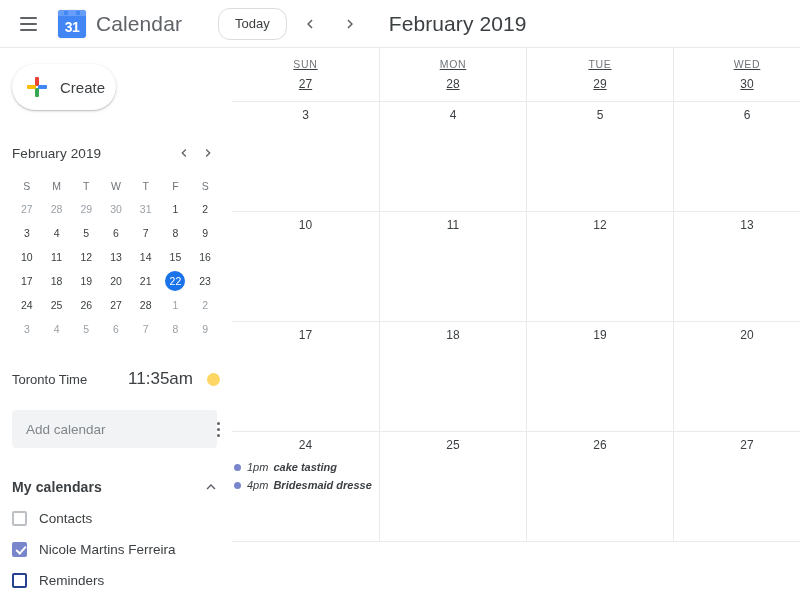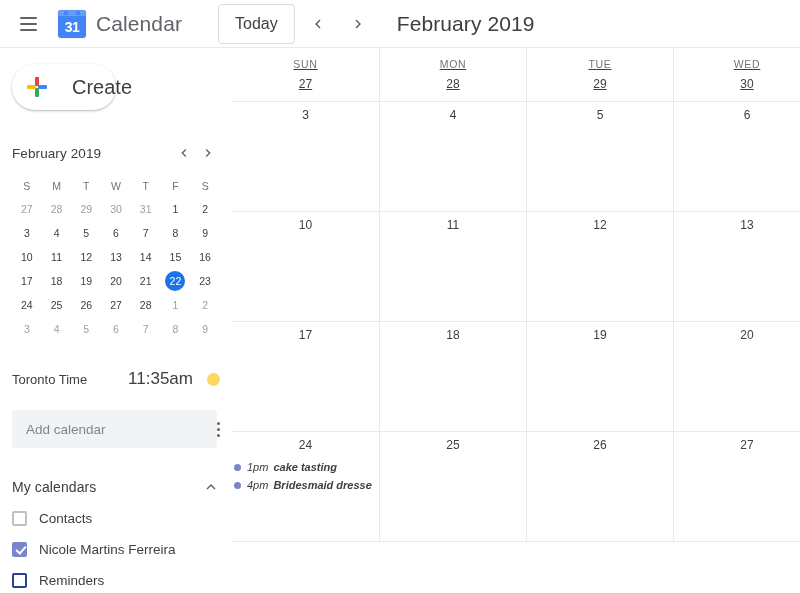--- a/index.html
+++ b/index.html
@@ -56,24 +56,24 @@
     font-size: 14px; font-weight: 700; color: #fff;
     line-height: 1; padding-bottom: 4px; letter-spacing: -0.5px;
   }
   .app-title {
     font-size: 21px; color: #5f6368;
     margin-left: 10px; font-weight: 400; letter-spacing: 0.1px;
   }
 
   .today-btn {
     margin-left: 36px;
-    height: 40px; padding: 0 16px;
-    border: 1px solid #dadce0; border-radius: 4px;
+    height: 32px; padding: 0 16px;
+    border: 1px solid #dadce0; border-radius: 12px;
     background: #fff; color: #3c4043;
-    font-size: 16px; font-family: inherit;
+    font-size: 13px; font-family: inherit;
     cursor: pointer;
     display: flex; align-items: center;
   }
   .navbtn {
     width: 34px; height: 34px; margin-left: 6px;
     border: none; background: transparent; cursor: pointer;
     display: flex; align-items: center; justify-content: center;
     border-radius: 50%; color: #5f6368;
   }
   .navbtn:first-of-type { margin-left: 22px; }
@@ -103,21 +103,21 @@
     box-shadow: 0 1px 3px rgba(60,64,67,0.25), 0 1px 1px rgba(60,64,67,0.15);
     display: flex; align-items: center;
     padding-left: 14px; cursor: pointer;
   }
   .gplus { position: relative; width: 22px; height: 22px; flex: 0 0 22px; }
   .gplus i { position: absolute; display: block; border-radius: 1px; }
   .gplus .pv-t { left: 9px; top: 1px;  width: 4px; height: 9px;  background: #ea4335; }
   .gplus .pv-b { left: 9px; top: 12px; width: 4px; height: 9px;  background: #34a853; }
   .gplus .ph-l { top: 9px;  left: 1px; width: 9px; height: 4px;  background: #fbbc04; }
   .gplus .ph-r { top: 9px;  left: 12px;width: 9px; height: 4px;  background: #4285f4; }
-  .create-label { font-size: 20px; color: #3c4043; margin-left: 24px; }
+  .create-label { font-size: 15px; color: #3c4043; margin-left: 12px; }
 
   
   .mini { margin: 30px 12px 0 12px; }
   .mini-head { display: flex; align-items: center; height: 26px; }
   .mini-title { font-size: 13.5px; color: #3c4043; font-weight: 500; flex: 1; letter-spacing: .1px; }
   .mini-nav {
     width: 24px; height: 24px; border: none; background: transparent;
     cursor: pointer; display: flex; align-items: center; justify-content: center;
     color: #5f6368; border-radius: 50%;
   }
@@ -170,21 +170,21 @@
     cursor: pointer; display: flex; flex-direction: column;
     align-items: center; justify-content: center; gap: 3px;
   }
   .kebab i { width: 3px; height: 3px; border-radius: 50%; background: #5f6368; display: block; }
 
   
   .section-head {
     display: flex; align-items: center;
     margin: 26px 12px 0 12px; height: 26px; cursor: pointer;
   }
-  .section-title { font-size: 14px; color: #3c4043; font-weight: 400; flex: 1; letter-spacing: .1px; }
+  .section-title { font-size: 14px; color: #3c4043; font-weight: 700; flex: 1; letter-spacing: .1px; }
   .chev { color: #5f6368; display: flex; align-items: center; }
 
   .cal-item {
     display: flex; align-items: center;
     height: 25px; margin: 6px 12px 0 12px; cursor: pointer;
   }
   .cbox {
     width: 15px; height: 15px; flex: 0 0 15px;
     border-radius: 2px; border: 2px solid #bdc1c6;
     background: #fff; position: relative;

